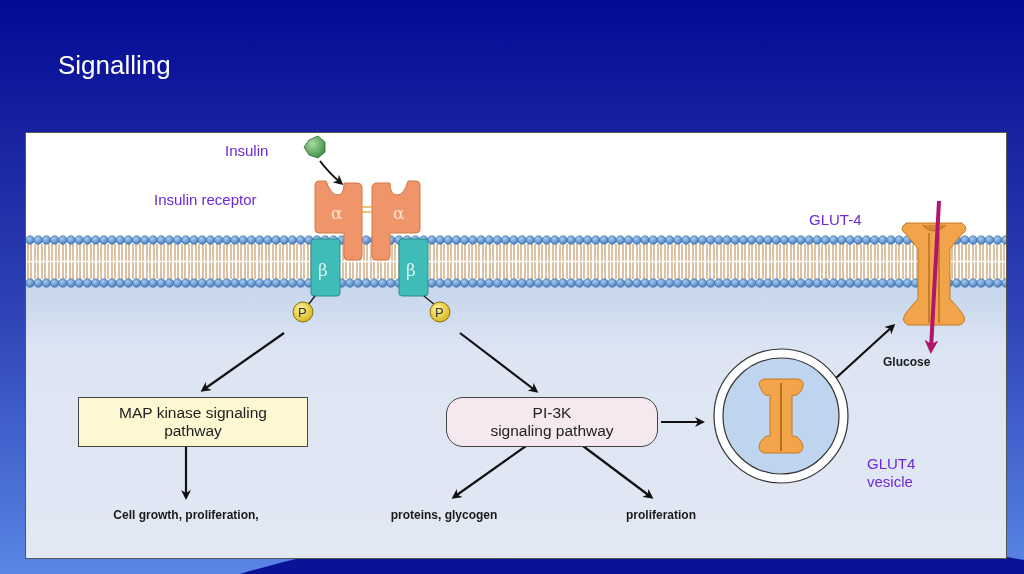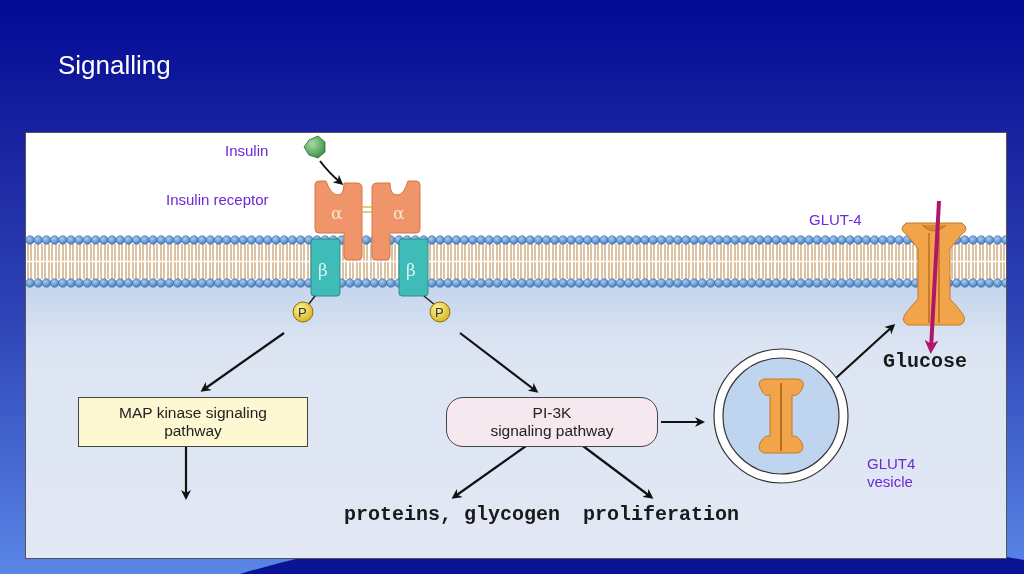--- a/index.html
+++ b/index.html
@@ -5,21 +5,21 @@
   html,body{margin:0;padding:0;}
   body{width:1024px;height:574px;overflow:hidden;position:relative;
     background:linear-gradient(180deg,#020a96 0%,#1a24a0 25%,#2e44b6 55%,#4a6fd6 85%,#5a86e6 100%);
     font-family:"Liberation Sans",sans-serif;}
   .corner-wave{position:absolute;left:0;top:0;width:1024px;height:574px;pointer-events:none;}
   .slide-title{position:absolute;left:58px;top:50px;color:#fff;font-size:26px;font-family:"Liberation Sans",sans-serif;}
   .figure{position:absolute;left:25px;top:132px;width:982px;height:427px;background:#fff;border:1px solid #555;box-sizing:border-box;overflow:hidden;}
   .figure svg{position:absolute;left:0;top:0;}
   .lbl{position:absolute;font-family:"Liberation Sans",sans-serif;color:#6d28d9;white-space:nowrap;}
   .lbl-plain{font-size:15px;}
-  .lbl-bold{font-size:20px;font-weight:bold;text-align:center;line-height:20px;color:#1a1a1a;font-family:Liberation Mono, monospace;}
+  .lbl-bold{font-size:12px;font-weight:bold;text-align:center;line-height:20px;color:#1a1a1a;}
   .box{position:absolute;border:1.5px solid #444;box-sizing:border-box;display:flex;flex-direction:column;align-items:center;justify-content:center;font-size:15.5px;color:#222;line-height:18px;text-align:center;font-family:"Liberation Sans",sans-serif;}
   .box-map{background:#fdf8d2;}
   .box-pi3k{background:#f5e8ef;}
 </style>
 </head>
 <body>
 
 <svg class="corner-wave" viewBox="0 0 1024 574">
   <path d="M240 574 C 420 520, 700 500, 1024 560 L1024 574 Z" fill="#0a1296"></path>
   <path d="M0 574 L0 560 C 300 560, 600 500, 1024 520 L1024 574 Z" fill="#020a96" opacity="0.0"></path>
@@ -352,38 +352,39 @@
     <g>
       <path d="M880 101 Q 872 96 880 90 L936 90 Q 944 96 936 101 Q 928 110 924 116 L924 166 Q 930 172 936 180 Q 942 188 934 192 L882 192 Q 874 188 880 180 Q 886 172 892 166 L892 116 Q 888 110 880 101 Z" fill="#f2a44a" stroke="#c27a25" stroke-width="1"></path>
       <path d="M896 92 Q 908 104 920 92" fill="#d9893a" stroke="#b8701f" stroke-width="1"></path>
       <line x1="903" y1="100" x2="903" y2="190" stroke="#b8701f" stroke-width="1.5"></line>
       <line x1="913" y1="100" x2="913" y2="190" stroke="#b8701f" stroke-width="1.5"></line>
       <line x1="913" y1="68" x2="905" y2="216" stroke="#b0166a" stroke-width="4" marker-end="url(#arrPink)"></line>
     </g>
   </svg>
 
   <div class="lbl lbl-plain" style="left:199px;top:9px;">Insulin</div>
-  <div class="lbl lbl-plain" style="left:140px;top:58px;">Insulin receptor</div>
+  <div class="lbl lbl-plain" style="left:128px;top:58px;">Insulin receptor</div>
   <div class="lbl lbl-plain" style="left:783px;top:78px;">GLUT-4</div>
   <div class="lbl lbl-bold" style="left:857px;top:219px;">Glucose</div>
   <div class="lbl lbl-plain" style="left:841px;top:322px;line-height:18px;">
     <div>GLUT4</div>
     <div>vesicle</div>
   </div>
 
   <div class="box box-map" style="left:45px;top:264px;width:230px;height:50px;margin-left:7px;">
     <div>MAP kinase signaling</div>
     <div>pathway</div>
   </div>
   <div class="box box-pi3k" style="left:420px;top:264px;width:212px;height:50px;border-radius:17px;">
     <div>PI-3K</div>
     <div>signaling pathway</div>
   </div>
 
   <div class="lbl lbl-bold" style="left:30px;top:372px;width:260px;">
+    <div>Cell growth, proliferation,</div>
   </div>
   <div class="lbl lbl-bold" style="left:318px;top:372px;width:200px;">
     <div>proteins, glycogen</div>
   </div>
   <div class="lbl lbl-bold" style="left:545px;top:372px;width:180px;">
     <div>proliferation</div>
   </div>
 </div>
 
 </body></html>

